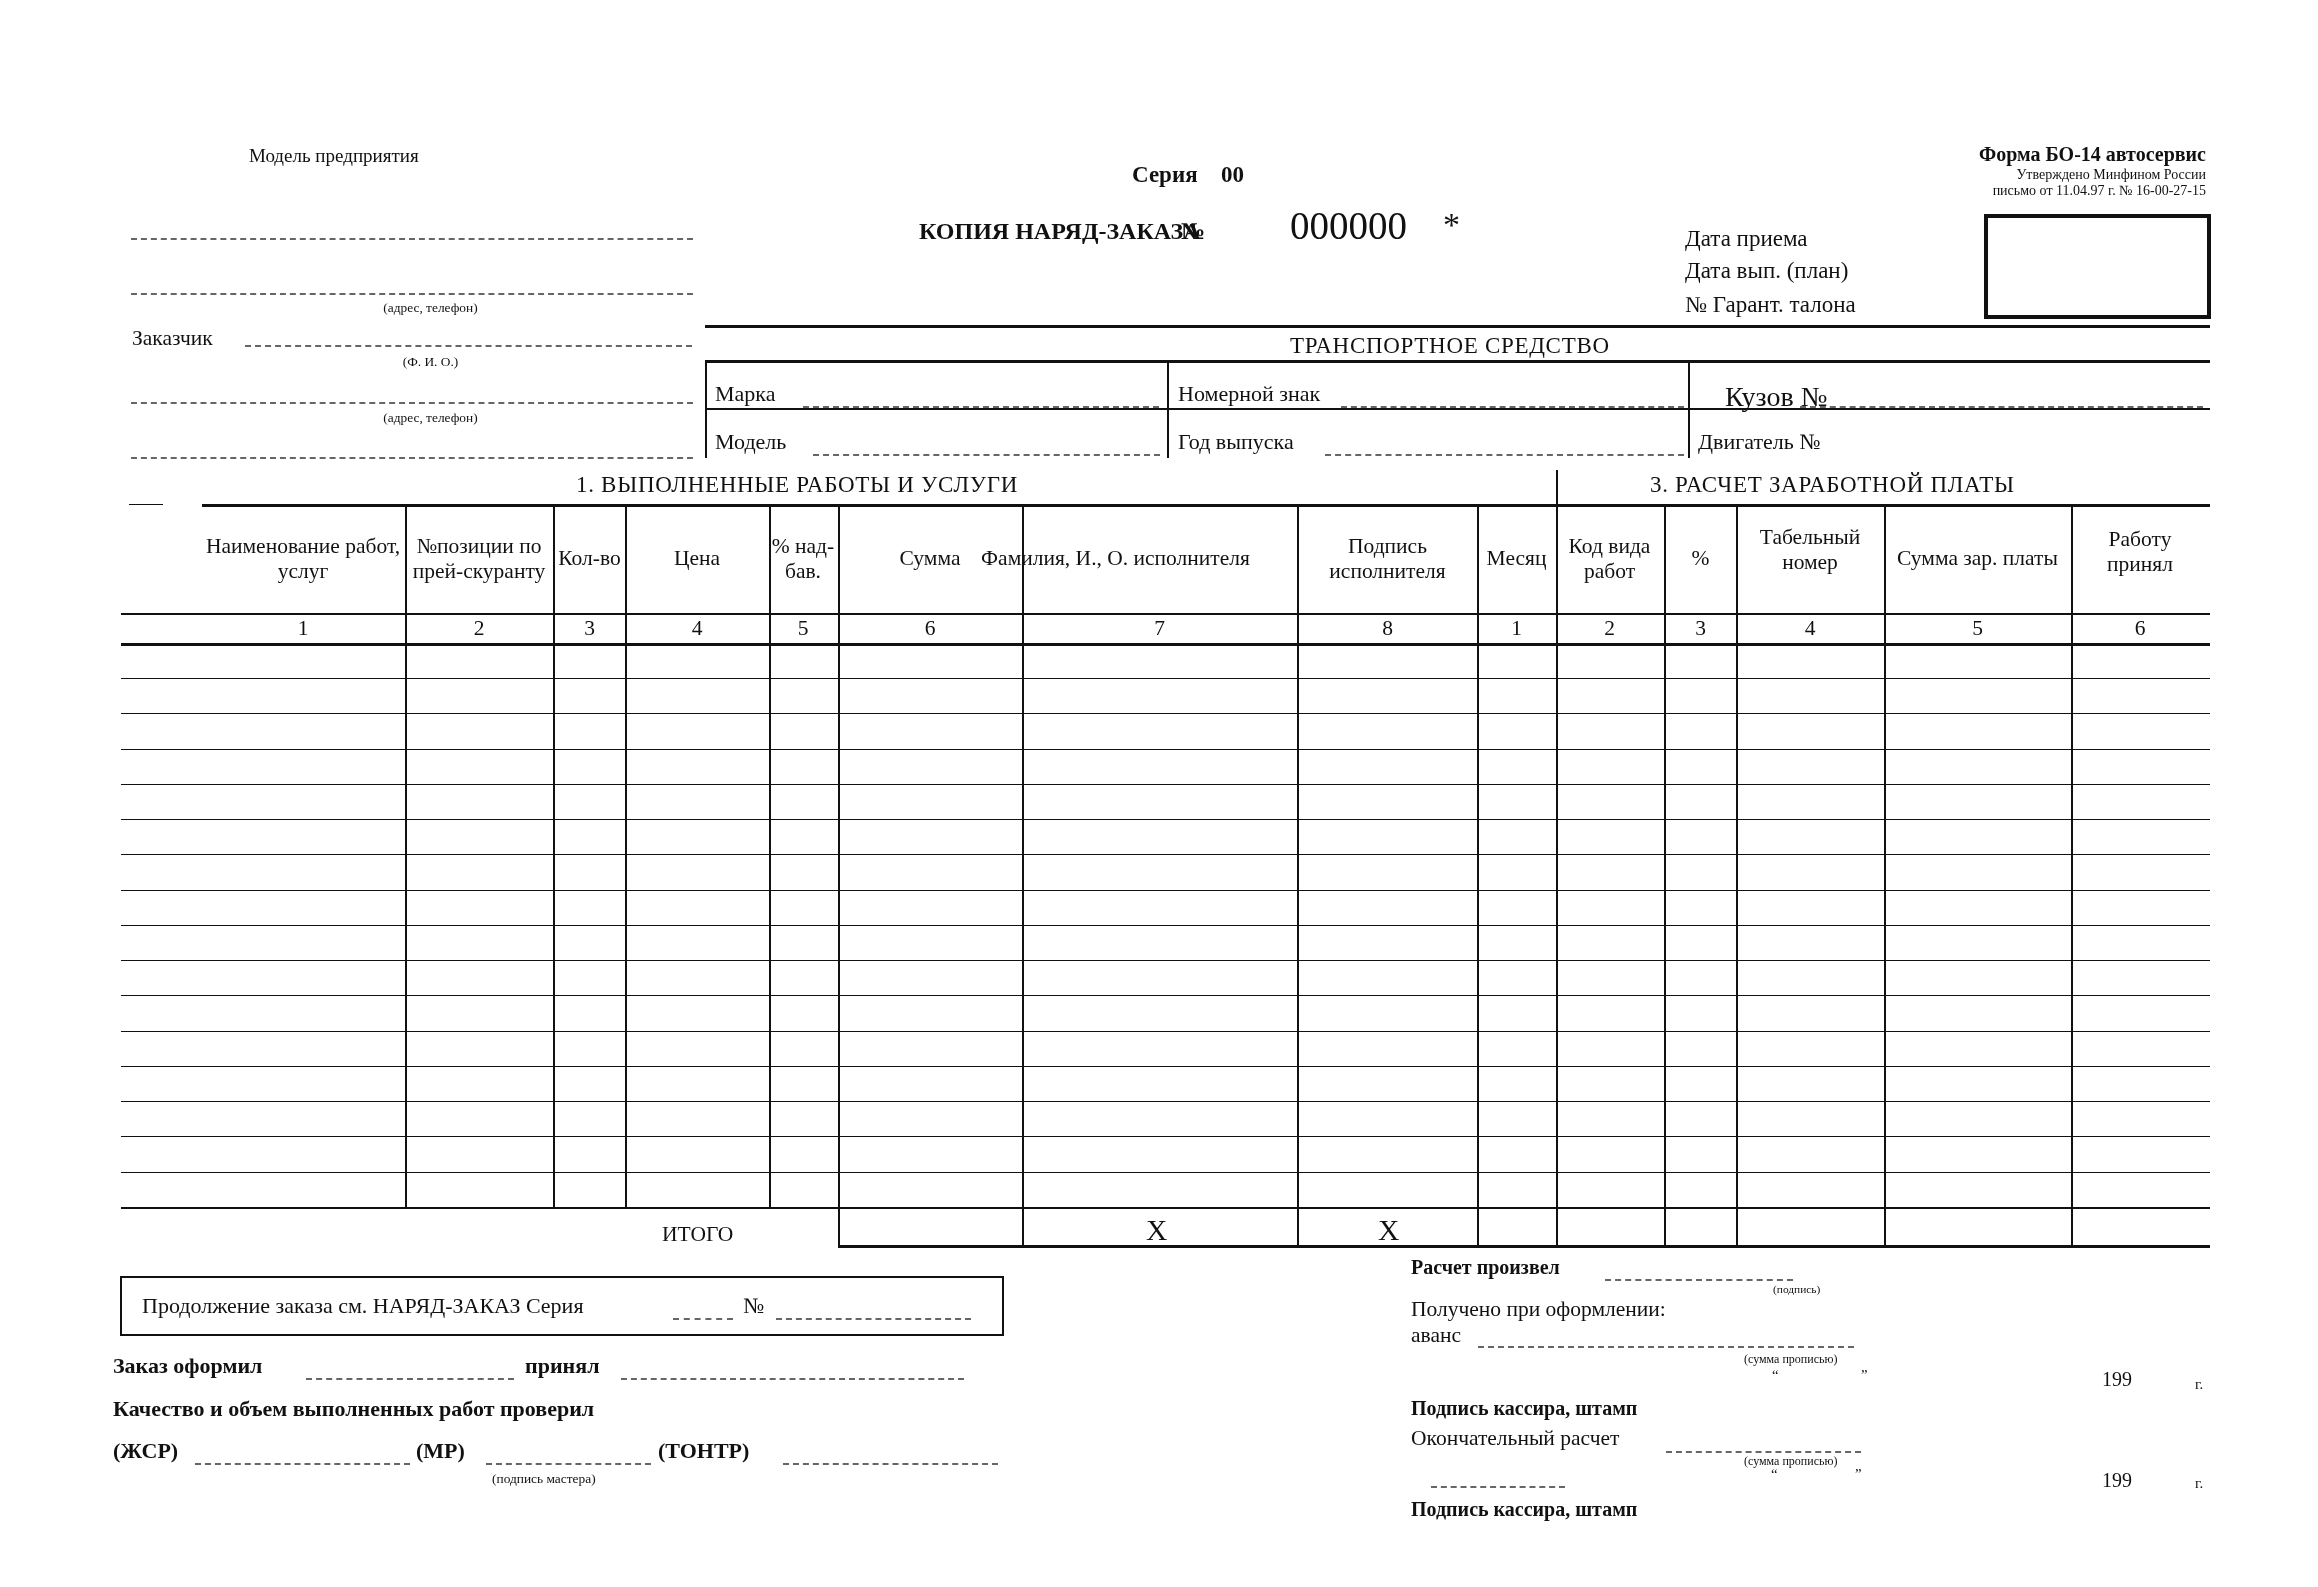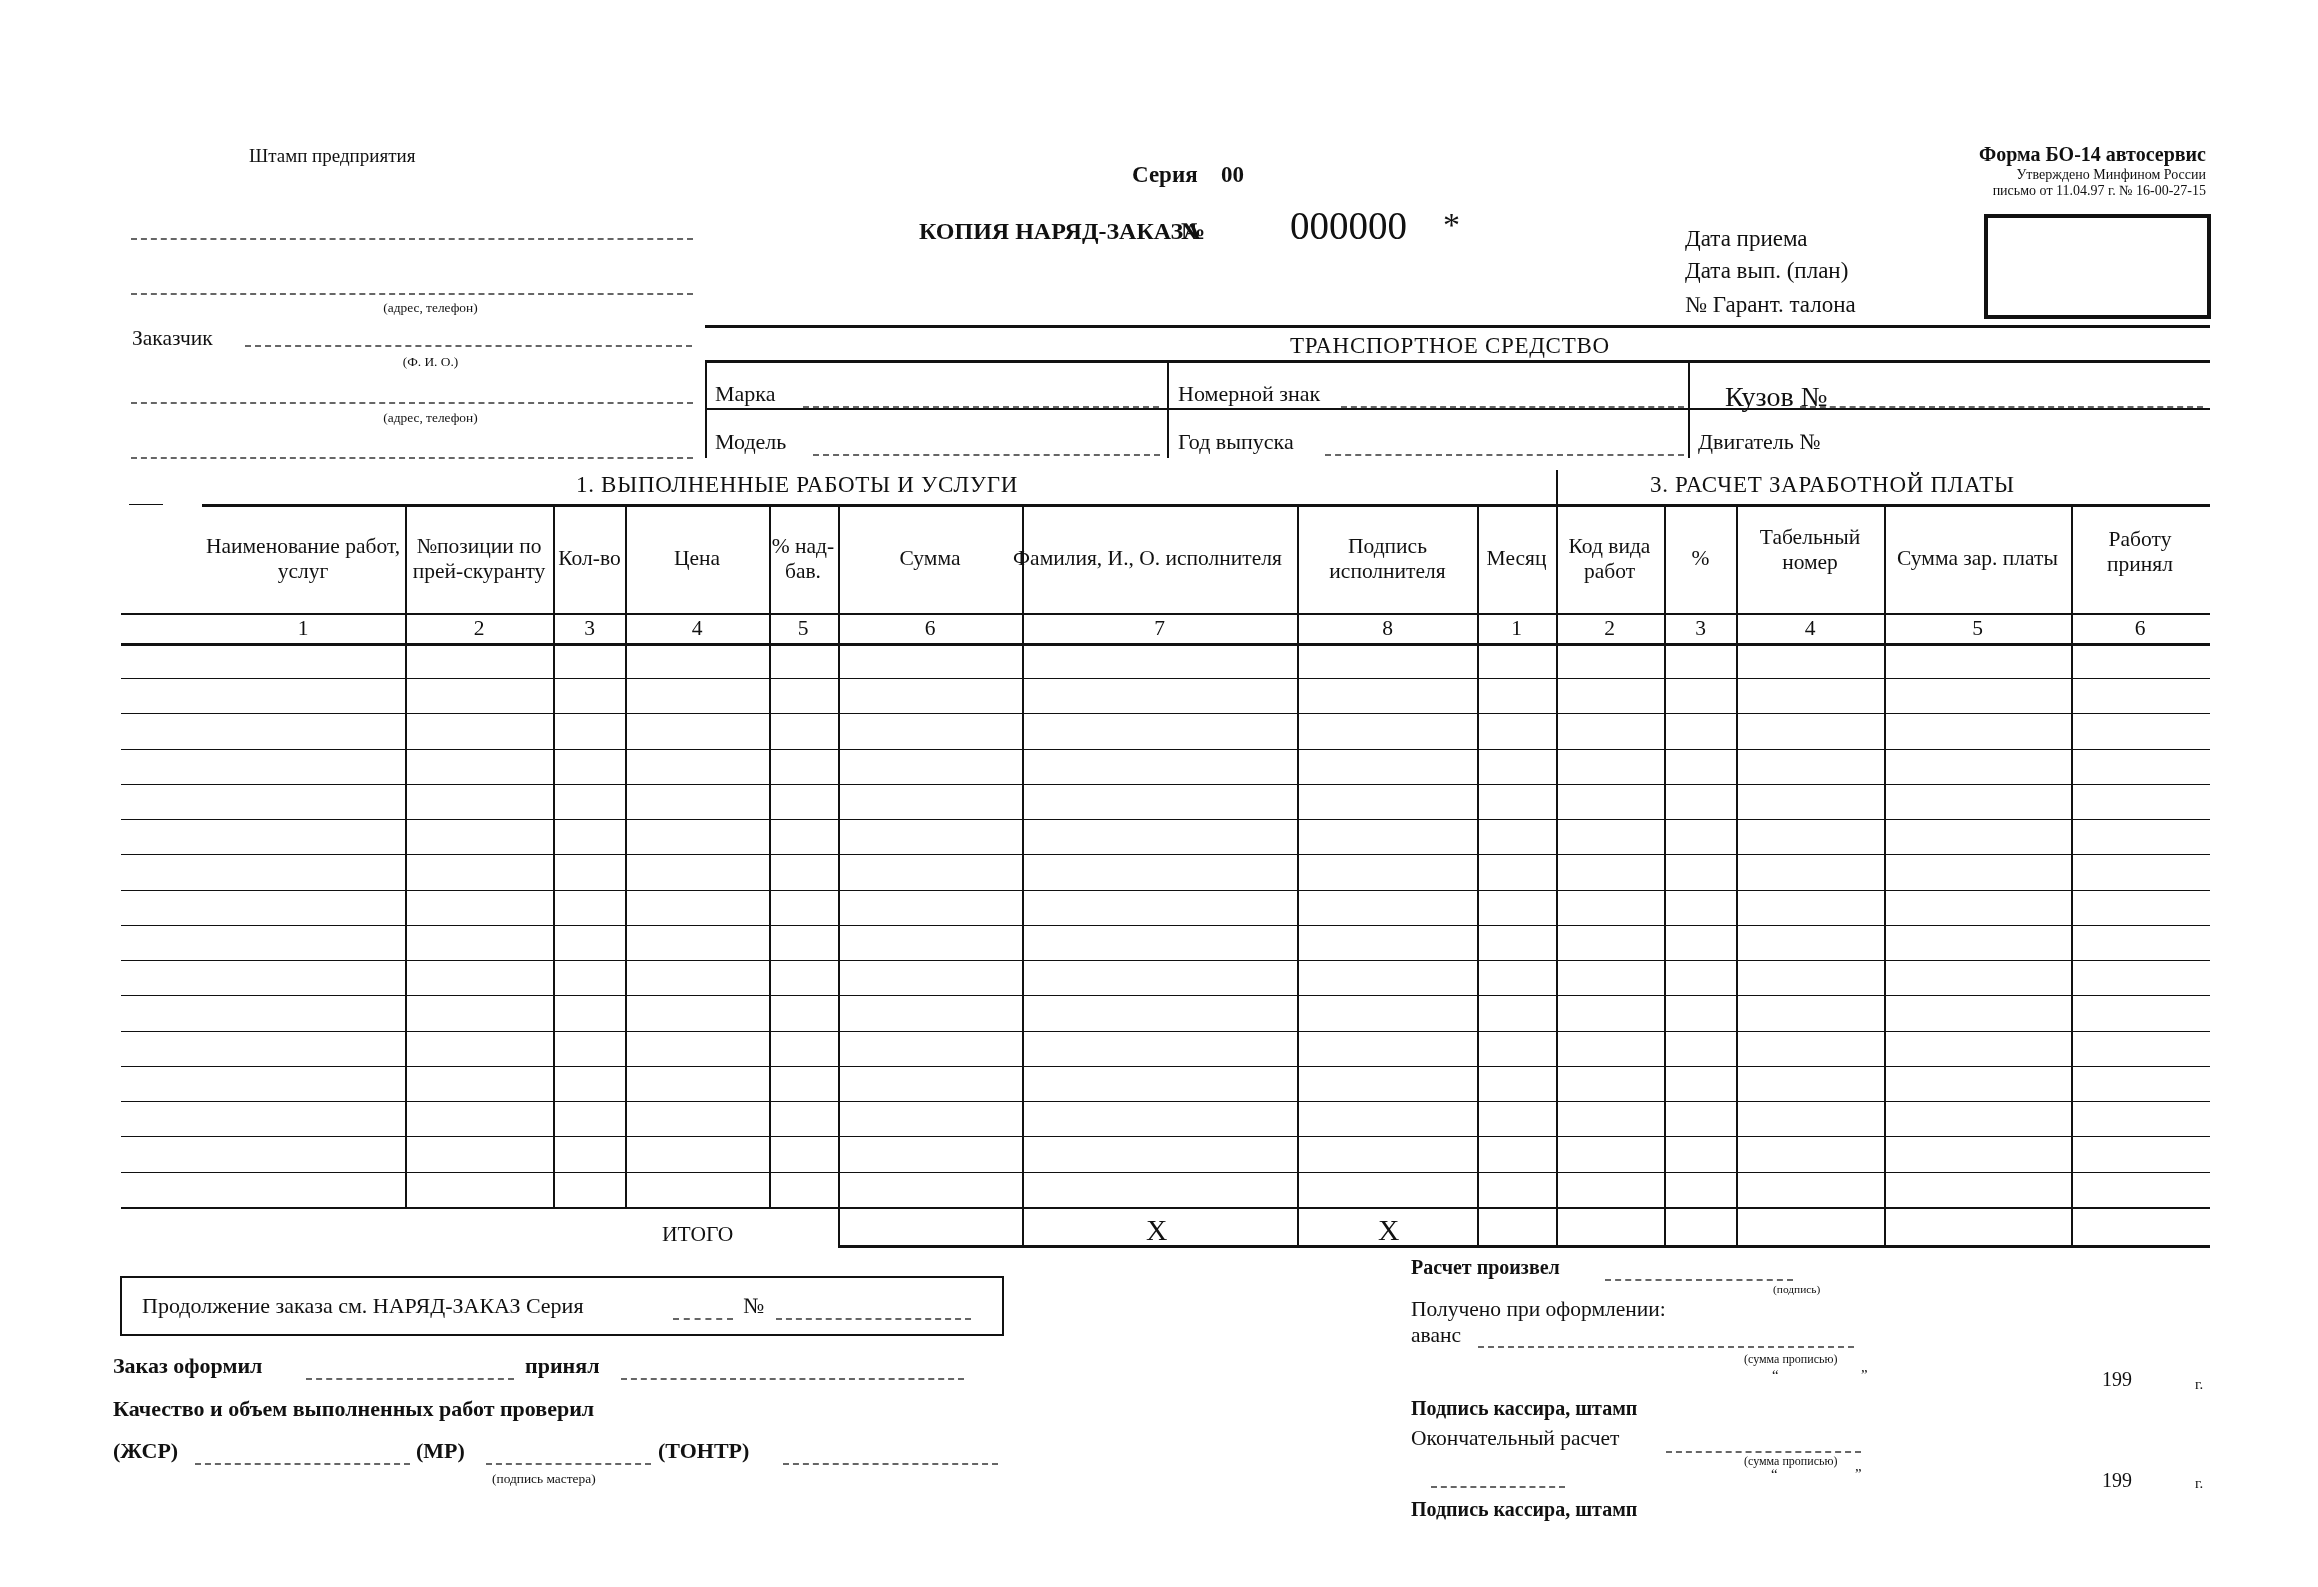--- a/index.html
+++ b/index.html
@@ -17,21 +17,21 @@
   .num{position:absolute;display:flex;align-items:center;justify-content:center;font-size:21.5px;}
   .small{font-size:13.4px;}
   .bold{font-weight:bold;}
   .cross{position:absolute;font-size:29.6px;line-height:1;}
   .stamp-box{position:absolute;border:4px solid #111;}
   .cont-box{position:absolute;border:2.7px solid #111;}
 </style>
 </head>
 <body>
 
-<div class="t" style="left:249px;top:146px;font-size:19px;">Штамп предприятия</div>
+<div class="t" style="left:249px;top:146px;font-size:19px;">Модель предприятия</div>
 
 <div class="t bold" style="left:1132px;top:163px;font-size:23px;">Серия</div>
 <div class="t bold" style="left:1221px;top:163px;font-size:23px;">00</div>
 
 <div class="t bold" style="left:919px;top:219px;font-size:24px;">КОПИЯ НАРЯД-ЗАКАЗА</div>
 <div class="t bold" style="left:1181px;top:219px;font-size:24px;">№</div>
 <div class="t" style="left:1290px;top:206px;font-size:39px;">000000</div>
 <div class="t" style="left:1443px;top:208px;font-size:34px;">*</div>
 
 <div class="t bold" style="right:113px;top:144px;font-size:20px;">Форма БО-14 автосервис</div>
@@ -132,21 +132,21 @@
     <div class="hl thin" style="left:129px;top:1172px;width:34px;"></div>
     <div class="hl thin" style="left:129px;top:1207px;width:34px;"></div>
   </div>
 
 <div class="hdr" style="left:202px;top:505px;width:202px;height:107px;">Наименование работ, услуг</div>
 <div class="hdr" style="left:407px;top:505px;width:144px;height:107px;">№позиции по прей-скуранту</div>
 <div class="hdr" style="left:555px;top:505px;width:69px;height:107px;">Кол-во</div>
 <div class="hdr" style="left:627px;top:505px;width:140px;height:107px;">Цена</div>
 <div class="hdr" style="left:771px;top:505px;width:64px;height:107px;">% над-бав.</div>
 <div class="hdr" style="left:840px;top:505px;width:180px;height:107px;">Сумма</div>
-<div class="hdr" style="left:1012px;top:505px;width:271px;height:107px;">Фамилия, И., О. исполнителя</div>
+<div class="hdr" style="left:980px;top:505px;width:271px;height:107px;">Фамилия, И., О. исполнителя</div>
 <div class="hdr" style="left:1299px;top:505px;width:177px;height:107px;">Подпись исполнителя</div>
 
 <div class="hdr" style="left:1479px;top:505px;width:75px;height:107px;">Месяц</div>
 <div class="hdr" style="left:1558px;top:505px;width:103px;height:107px;">Код вида работ</div>
 <div class="hdr" style="left:1666px;top:505px;width:69px;height:107px;">%</div>
 <div class="hdr" style="left:1738px;top:505px;width:144px;height:89px;">Табельный номер</div>
 <div class="hdr" style="left:1886px;top:505px;width:183px;height:107px;">Сумма зар. платы</div>
 <div class="hdr" style="left:2073px;top:505px;width:134px;height:93px;">Работу принял</div>
 
 <div class="num" style="left:202px;top:614px;width:202px;height:29.6px;">1</div>

